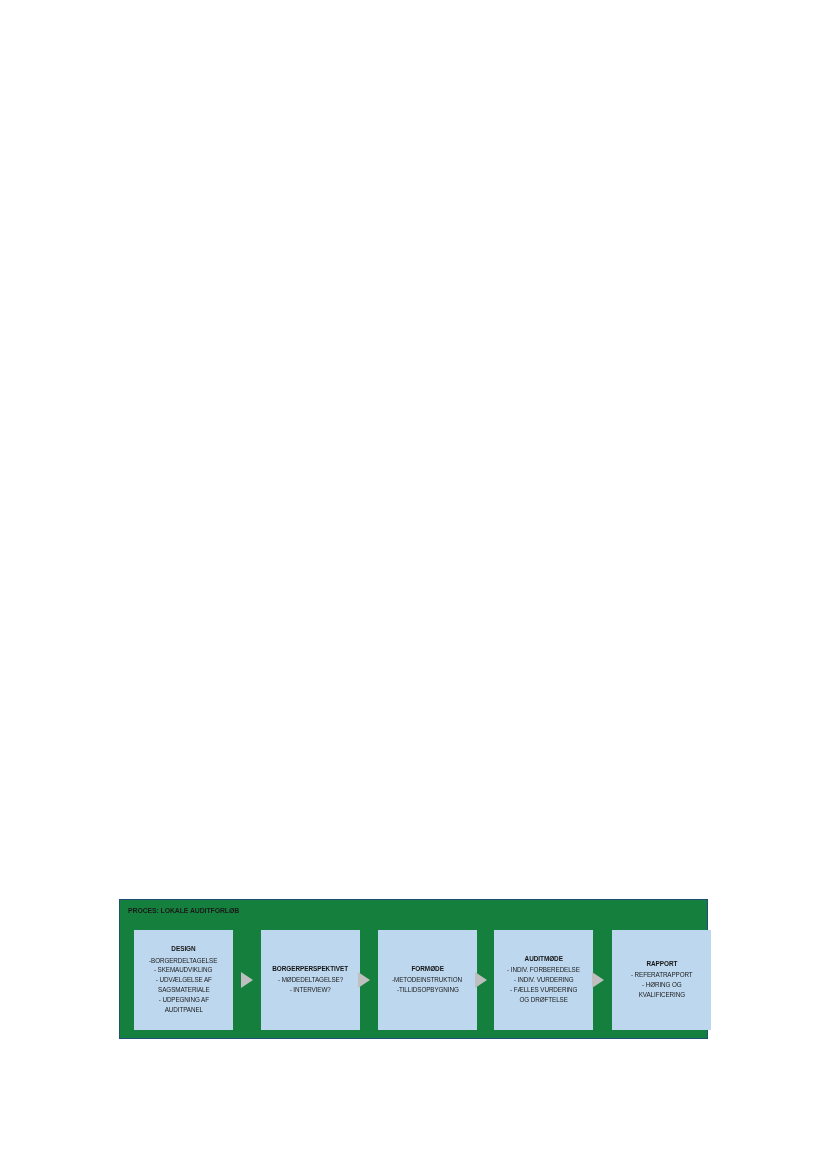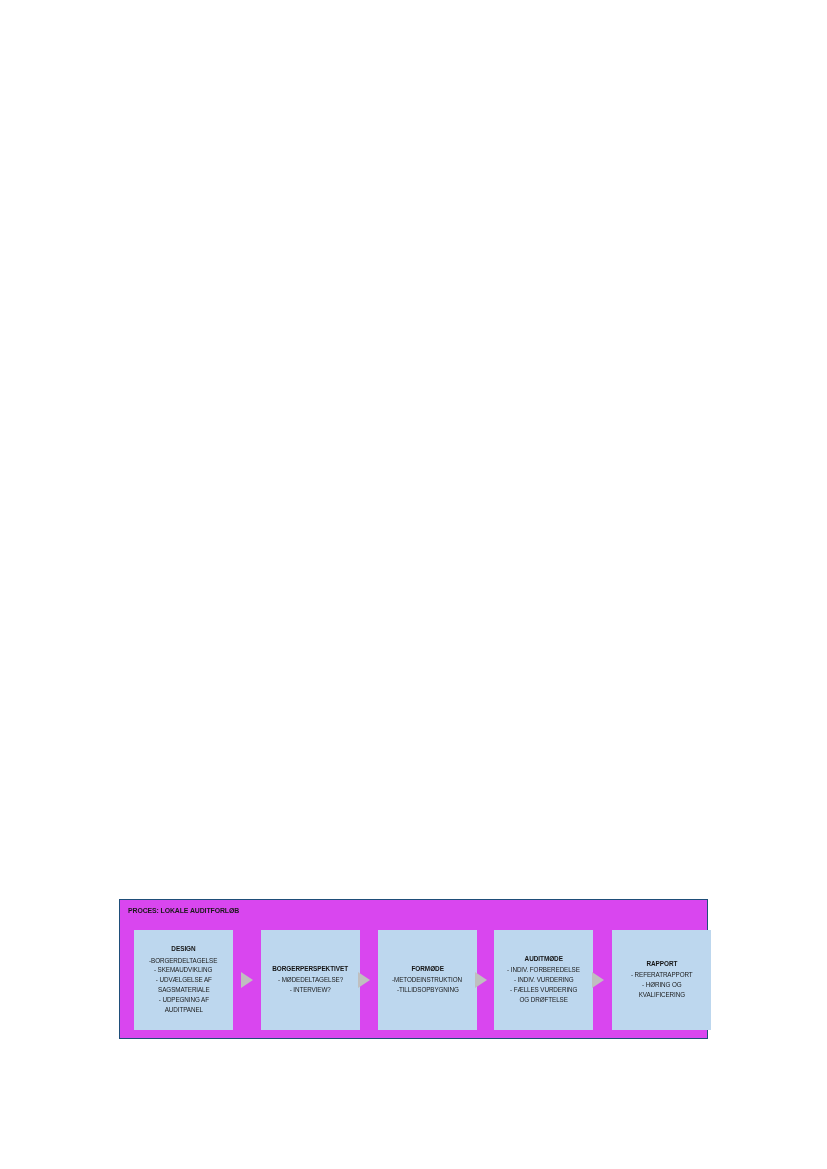--- a/index.html
+++ b/index.html
@@ -25,21 +25,21 @@
   }
 
   #figure-frame {
     position: absolute;
     left: 119px;
     top: 899px;
     width: 589px;
     height: 140px;
     box-sizing: border-box;
     border: 1.3px solid #1F4E79;
-    background: #d946ef;
+    background: #15803d;
   }
 
   #figure-title {
     position: absolute;
     left: 8px;
     top: 6px;
     font-size: 7.2px;
     font-weight: bold;
     letter-spacing: -0.1px;
     color: #1a1a1a;

